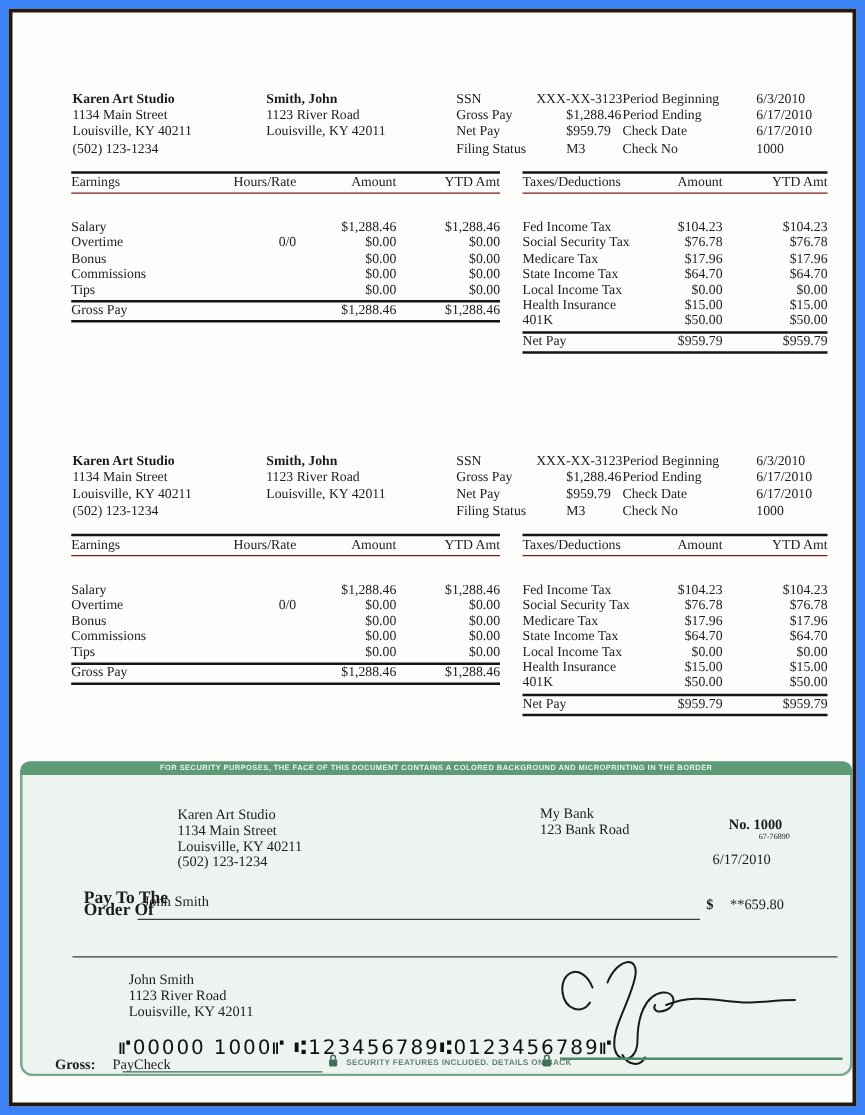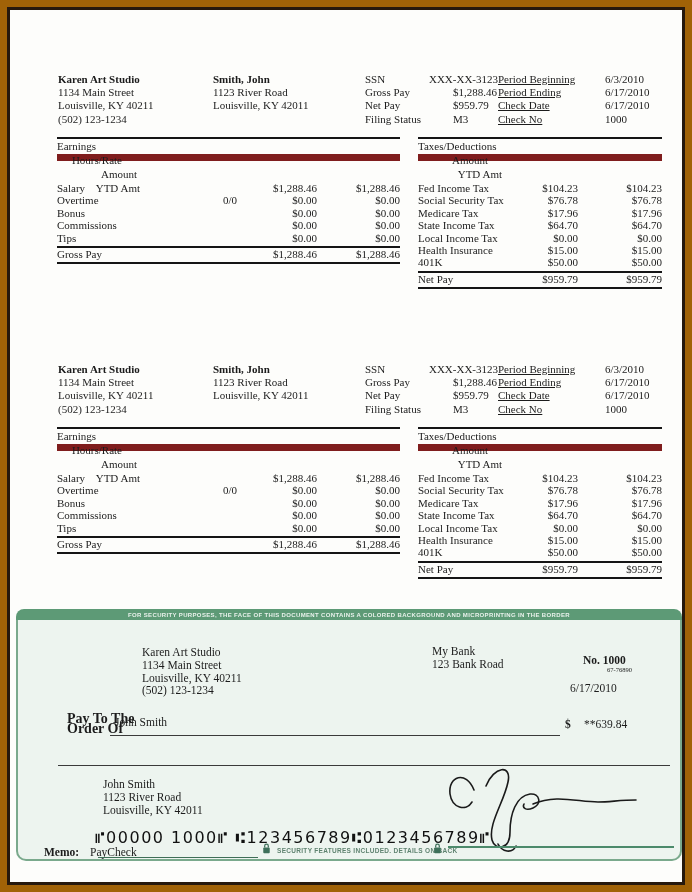--- a/index.html
+++ b/index.html
@@ -1,31 +1,31 @@
 <!DOCTYPE html>
 <html><head>
 <meta charset="utf-8">
 <style>
   html,body{margin:0;padding:0;background:#888;}
-  .page{position:relative;width:692px;height:892px;background:#a16207;box-sizing:border-box;padding:7px;
+  .page{position:relative;width:692px;height:892px;background:#3b82f6;box-sizing:border-box;padding:7px;
         font-family:"Liberation Serif",serif;color:#1c1c1c;}
   .inner{position:relative;width:100%;height:100%;background:#FDFDFB;border:3px solid #26180D;
          box-sizing:border-box;overflow:hidden;}
   .abs{position:absolute;}
   .b{font-weight:bold;}
   
   .stub{position:absolute;left:0;width:672px;font-size:11px;line-height:13.2px;}
   .addr div{white-space:nowrap;}
   .sumcol{position:absolute;top:0;}
   .sumrow{display:flex;white-space:nowrap;gap:28px;}
   .sum1 .lab{width:60px;}
-  .sum2 .lab{width:79px;text-decoration:underline;}
+  .sum2 .lab{width:79px;}
   .tbl{position:absolute;top:64px;}
-  .thead{display:flex;border-top:2px solid #151515;border-bottom:7px solid #7f1d1d;
-         line-height:14px;height:15px;box-sizing:content-box;flex-direction:column;}
+  .thead{display:flex;border-top:2px solid #151515;border-bottom:1px solid #7f1d1d;
+         line-height:14px;height:15px;box-sizing:content-box;}
   .trows{margin-top:21px;}
   .trow{display:flex;height:12.4px;line-height:12.4px;white-space:nowrap;}
   .ttotal{display:flex;border-top:2px solid #151515;border-bottom:2px solid #151515;
           margin-top:2px;height:14px;line-height:13px;}
   .etbl{left:47px;width:343px;}
   .dtbl{left:408px;width:244px;}
   .e-c1{flex:1;} .e-c2{width:65px;text-align:right;} .e-c3{width:80px;text-align:right;} .e-c4{width:83px;text-align:right;}
   .d-c1{flex:1;} .d-c2{width:70px;text-align:right;} .d-c3{width:84px;text-align:right;}
   
   .check{position:absolute;left:6px;top:599px;width:666px;height:252px;box-sizing:border-box;}
@@ -367,41 +367,41 @@
       <div class="abs fraction" style="left:589px;top:44px;">67-76890</div>
       <div class="abs" style="left:552px;top:62px;">6/17/2010</div>
 
       <div class="abs payto" style="left:49px;top:94px;">
         <div>Pay To The</div>
         <div>Order Of</div>
       </div>
       <div class="abs" style="left:97px;top:96px;">John Smith</div>
       <div class="abs uline" style="left:92px;top:114px;width:450px;"></div>
       <div class="abs b" style="left:547px;top:98px;">$</div>
-      <div class="abs" style="left:566px;top:98px;">**639.84</div>
+      <div class="abs" style="left:566px;top:98px;">**659.80</div>
 
       <div class="abs uline" style="left:40px;top:144px;width:612px;"></div>
 
       <div class="abs addr" style="left:85px;top:158px;">
         <div>John Smith</div>
         <div>1123 River Road</div>
         <div>Louisville, KY 42011</div>
       </div>
 
       <svg class="abs" style="left:420px;top:138px;" width="215" height="96" viewBox="0 0 215 96">
         <g fill="none" stroke="#1a1a1a" stroke-width="1.6" stroke-linecap="round">
           <path d="M36,32 C28,12 10,18 12,36 C14,50 28,54 34,44"></path>
           <path d="M48,28 C56,8 74,6 70,24 C66,44 50,66 54,82 C57,93 72,92 72,74 C72,56 78,38 92,36 C102,35 104,46 95,50 C88,53 84,50 86,46"></path>
           <path d="M95,46 C118,36 140,44 160,44 C172,44 182,42 198,42"></path>
           <path d="M60,86 C64,94 74,96 78,88"></path>
         </g>
       </svg>
       <div class="abs gline" style="left:430px;top:224px;width:226px;"></div>
 
-      <div class="abs b" style="left:26px;top:226px;font-size:11.5px;">Memo:</div>
+      <div class="abs b" style="left:26px;top:226px;font-size:11.5px;">Gross:</div>
       <div class="abs" style="left:72px;top:226px;">PayCheck</div>
       <div class="abs" style="left:80px;top:237px;width:160px;border-bottom:1.5px solid #3F6E57;"></div>
 
       <svg class="abs" style="left:244px;top:222px;" width="9" height="12" viewBox="0 0 10 13">
         <path d="M3,6 V4.2 a2,2 0 0 1 4,0 V6" fill="none" stroke="#3E705A" stroke-width="1.4"></path>
         <rect x="1.4" y="6" width="7.2" height="6.2" rx="1" fill="#3E705A"></rect>
       </svg>
       <div class="abs secnote" style="left:259px;top:225px;">SECURITY FEATURES INCLUDED. DETAILS ON BACK</div>
       <svg class="abs" style="left:415px;top:222px;" width="9" height="12" viewBox="0 0 10 13">
         <path d="M3,6 V4.2 a2,2 0 0 1 4,0 V6" fill="none" stroke="#3E705A" stroke-width="1.4"></path>

